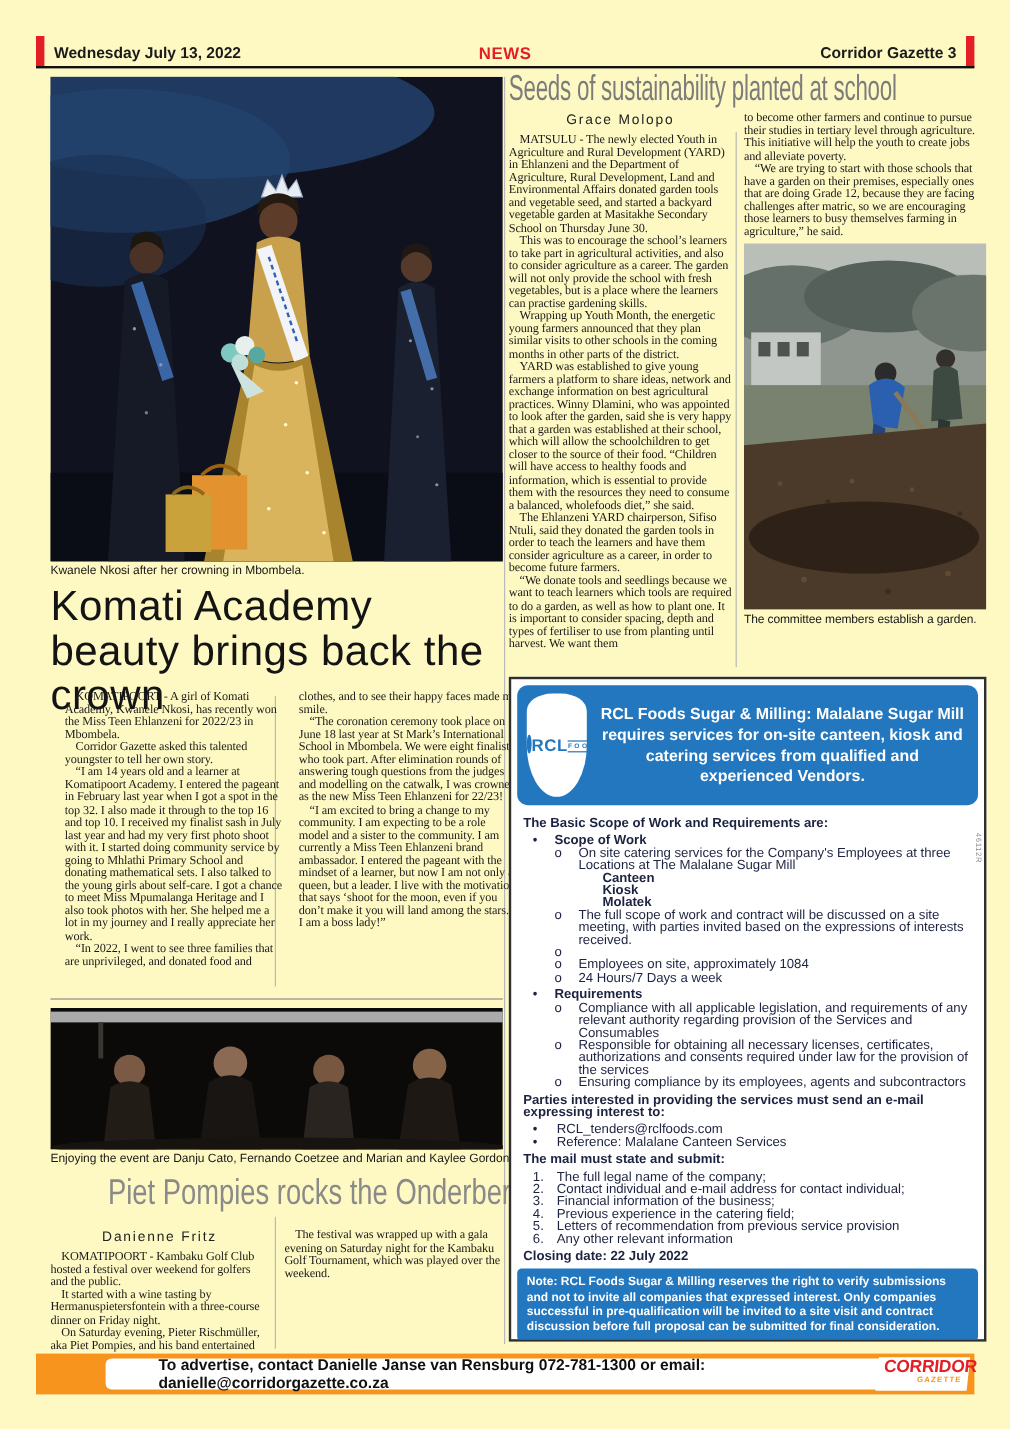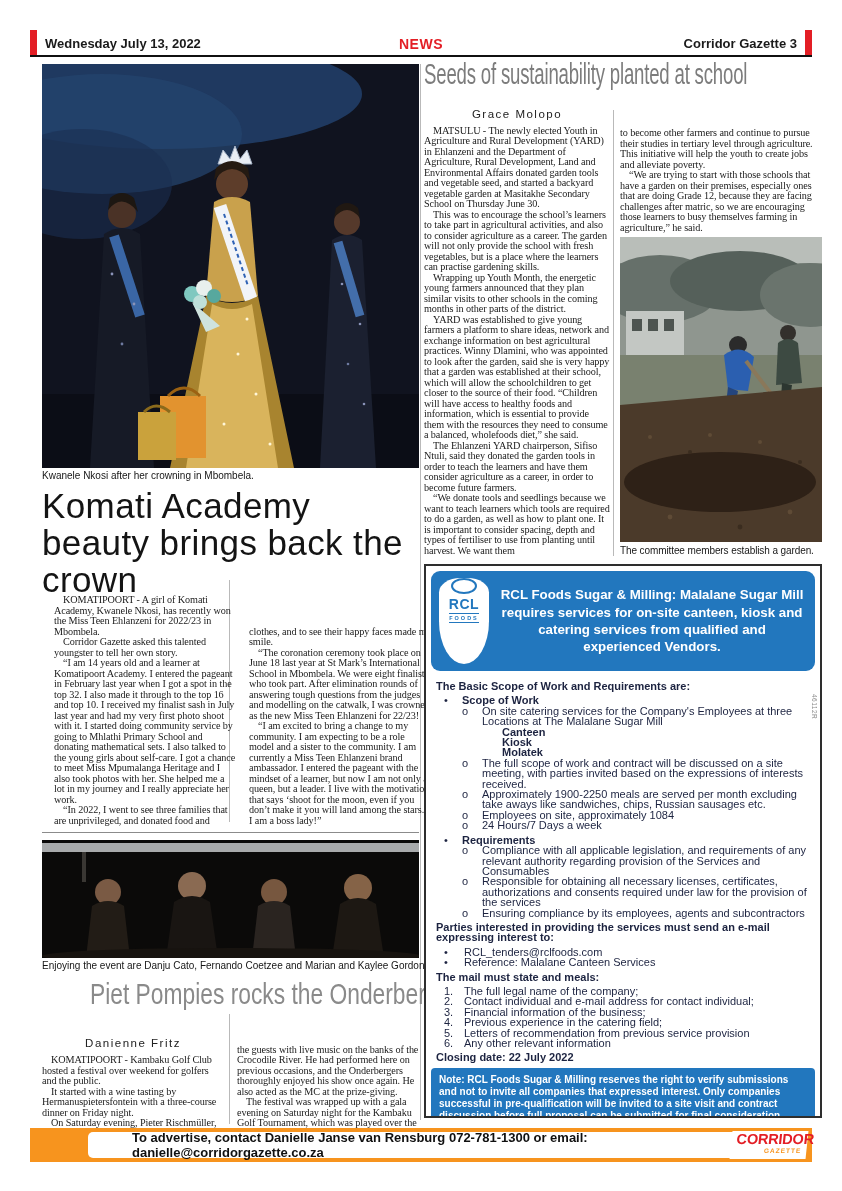--- a/index.html
+++ b/index.html
@@ -1,16 +1,16 @@
 <!DOCTYPE html>
 <html><head>
 <meta charset="utf-8">
 <style>
   html,body { margin:0; padding:0; background:#e9e9e9; }
-  .page { position:relative; width:842px; height:1191px; background:#ffffff; margin:0 auto;
+  .page { position:relative; width:842px; height:1191px; background:#fef9c3; margin:0 auto;
           font-family:"Liberation Serif", serif; color:#1a1a1a; overflow:hidden; }
 
   
   .mast-rule { position:absolute; left:30px; right:30px; top:55px; border-top:2px solid #101010; }
   .corner-accent { position:absolute; top:30px; width:7px; height:26px; background:#E31E25; }
   .corner-accent.left { left:30px; } .corner-accent.right { right:30px; }
   .mast-date { position:absolute; left:45px; top:36px; font:bold 13px "Liberation Sans",sans-serif; }
   .mast-section { position:absolute; left:0; right:0; top:36px; text-align:center;
                   font:bold 14px "Liberation Sans",sans-serif; color:#E31E25; letter-spacing:.5px; }
   .mast-edition { position:absolute; right:45px; top:36px; font:bold 13px "Liberation Sans",sans-serif; }
@@ -32,21 +32,21 @@
                   font:400 35px "Liberation Sans",sans-serif; color:#141414; line-height:1.06; letter-spacing:.4px; }
   .piet-title { position:absolute; left:42px; top:977px; font:400 30px "Liberation Sans",sans-serif; color:#8a8a8a;margin-left:48px; }
   .piet-title .condense { transform:scaleX(.76); }
   .byline { text-align:center; font:11.5px "Liberation Sans",sans-serif; color:#222;
             letter-spacing:1.5px; margin-bottom:6px; }
 
   
   .np-text { font-size:10.2px; line-height:10.5px; letter-spacing:-.1px; }
   .np-text p { margin:0; text-indent:9px; }
   .np-text p.cont { text-indent:0; }
-  .cols { position:absolute; display:flex; overflow:hidden;align-items:flex-end; }
+  .cols { position:absolute; display:flex; overflow:hidden; }
 
   .seeds-cols { left:424px; top:94px; width:398px; height:462px; gap:10px; }
   .seeds-c1 { width:186px; flex:none; }
   .seeds-c2 { width:202px; flex:none; }
   .garden-photo-wrap { margin-top:4px; }
 
   .komati-cols { left:54px; top:576px; width:377px; height:250px; gap:13px; }
   .komati-cols .col { width:182px; flex:none; }
 
   .piet-cols { left:42px; top:1012px; width:377px; height:114px; gap:13px;margin-top:13px; }
@@ -57,21 +57,21 @@
   .cap-garden  { margin-top:3px; }
 
   
   .ad { position:absolute; left:424px; top:564px; width:398px; height:554px; box-sizing:border-box;
         border:2px solid #2e2e2e; background:#fff; font-family:"Liberation Sans",sans-serif;
         color:#1c2340; overflow:hidden; }
   .ad-header { margin:5px; height:100px; background:#2277BE; border-radius:9px;
                display:flex; align-items:center; padding:4px 10px 4px 8px; box-sizing:border-box; }
   .ad-logo { width:50px; height:86px; background:#fff; flex:none; margin-right:10px;
              border-radius:24px 24px 28px 28px / 16px 16px 48px 48px;
-             display:flex; flex-direction:column; align-items:center; justify-content:flex-start; }
+             display:flex; flex-direction:row; align-items:center; justify-content:space-between; }
   .ad-logo-eye { width:22px; height:12px; border:2px solid #2277BE; border-radius:50%; margin-bottom:3px; }
   .ad-logo-rcl { color:#2277BE; font-weight:bold; font-size:14px; letter-spacing:.5px; line-height:14px; }
   .ad-logo-foods { color:#2277BE; font-size:5.5px; font-weight:bold; letter-spacing:2px;
                    border-top:1px solid #2277BE; border-bottom:1px solid #2277BE; padding:1px 0; margin-top:2px; }
   .ad-headline { flex:1; color:#fff; font-weight:bold; font-size:13.3px; line-height:1.3; text-align:center; }
   .ad-body { padding:5px 12px 0 10px; font-size:11px; line-height:10.4px; }
   .ad-row { display:flex; }
   .ad-row .m { flex:none; }
   .lvl1 { padding-left:8px; } .lvl1 .m { width:18px; }
   .lvl2 { padding-left:26px; } .lvl2 .m { width:20px; }
@@ -202,21 +202,20 @@
 
   <div class="piet-title"><span class="condense">Piet Pompies rocks the Onderberg</span></div>
   <div class="cols piet-cols np-text">
     <div class="col">
       <div class="byline">Danienne Fritz</div>
       <p>KOMATIPOORT - Kambaku Golf Club hosted a festival over weekend for golfers and the public.</p>
       <p>It started with a wine tasting by Hermanuspietersfontein with a three-course dinner on Friday night.</p>
       <p>On Saturday evening, Pieter Rischmüller, aka Piet Pompies, and his band entertained</p>
     </div>
     <div class="col">
-      <p class="cont">the guests with live music on the banks of the Crocodile River. He had performed here on previous occasions, and the Onderbergers thoroughly enjoyed his show once again. He also acted as the MC at the prize-giving.</p>
       <p>The festival was wrapped up with a gala evening on Saturday night for the Kambaku Golf Tournament, which was played over the weekend.</p>
     </div>
   </div>
 
   <div class="seeds-title"><span class="condense">Seeds of sustainability planted at school</span></div>
   <div class="cols seeds-cols np-text">
     <div class="seeds-c1">
       <div class="byline">Grace Molopo</div>
       <p>MATSULU - The newly elected Youth in Agriculture and Rural Development (YARD) in Ehlanzeni and the Department of Agriculture, Rural Development, Land and Environmental Affairs donated garden tools and vegetable seed, and started a backyard vegetable garden at Masitakhe Secondary School on Thursday June 30.</p>
       <p>This was to encourage the school’s learners to take part in agricultural activities, and also to consider agriculture as a career. The garden will not only provide the school with fresh vegetables, but is a place where the learners can practise gardening skills.</p>
@@ -288,21 +287,20 @@
         </div>
       <div class="ad-sub">Canteen</div>
       <div class="ad-sub">Kiosk</div>
       <div class="ad-sub">Molatek</div>
       <div class="ad-row lvl2">
           <span class="m">o</span>
           <span>The full scope of work and contract will be discussed on a site meeting, with parties invited based on the expressions of interests received.</span>
         </div>
       <div class="ad-row lvl2">
           <span class="m">o</span>
-          <span>Approximately 1900-2250 meals are served per month excluding take aways like sandwiches, chips, Russian sausages etc.</span>
         </div>
       <div class="ad-row lvl2">
           <span class="m">o</span>
           <span>Employees on site, approximately 1084</span>
         </div>
       <div class="ad-row lvl2">
           <span class="m">o</span>
           <span>24 Hours/7 Days a week</span>
         </div>
       <div class="gap"></div>
@@ -327,21 +325,21 @@
       <div class="gap"></div>
       <div class="ad-row mailrow">
           <span class="m">•</span>
           <span>RCL_tenders@rclfoods.com</span>
         </div>
       <div class="ad-row mailrow">
           <span class="m">•</span>
           <span>Reference: Malalane Canteen Services</span>
         </div>
       <div class="gap"></div>
-      <div class="bold">The mail must state and meals:</div>
+      <div class="bold">The mail must state and submit:</div>
       <div class="gap"></div>
       <div class="ad-row mailrow">
           <span class="m">1.</span>
           <span>The full legal name of the company;</span>
         </div>
       <div class="ad-row mailrow">
           <span class="m">2.</span>
           <span>Contact individual and e-mail address for contact individual;</span>
         </div>
       <div class="ad-row mailrow">

